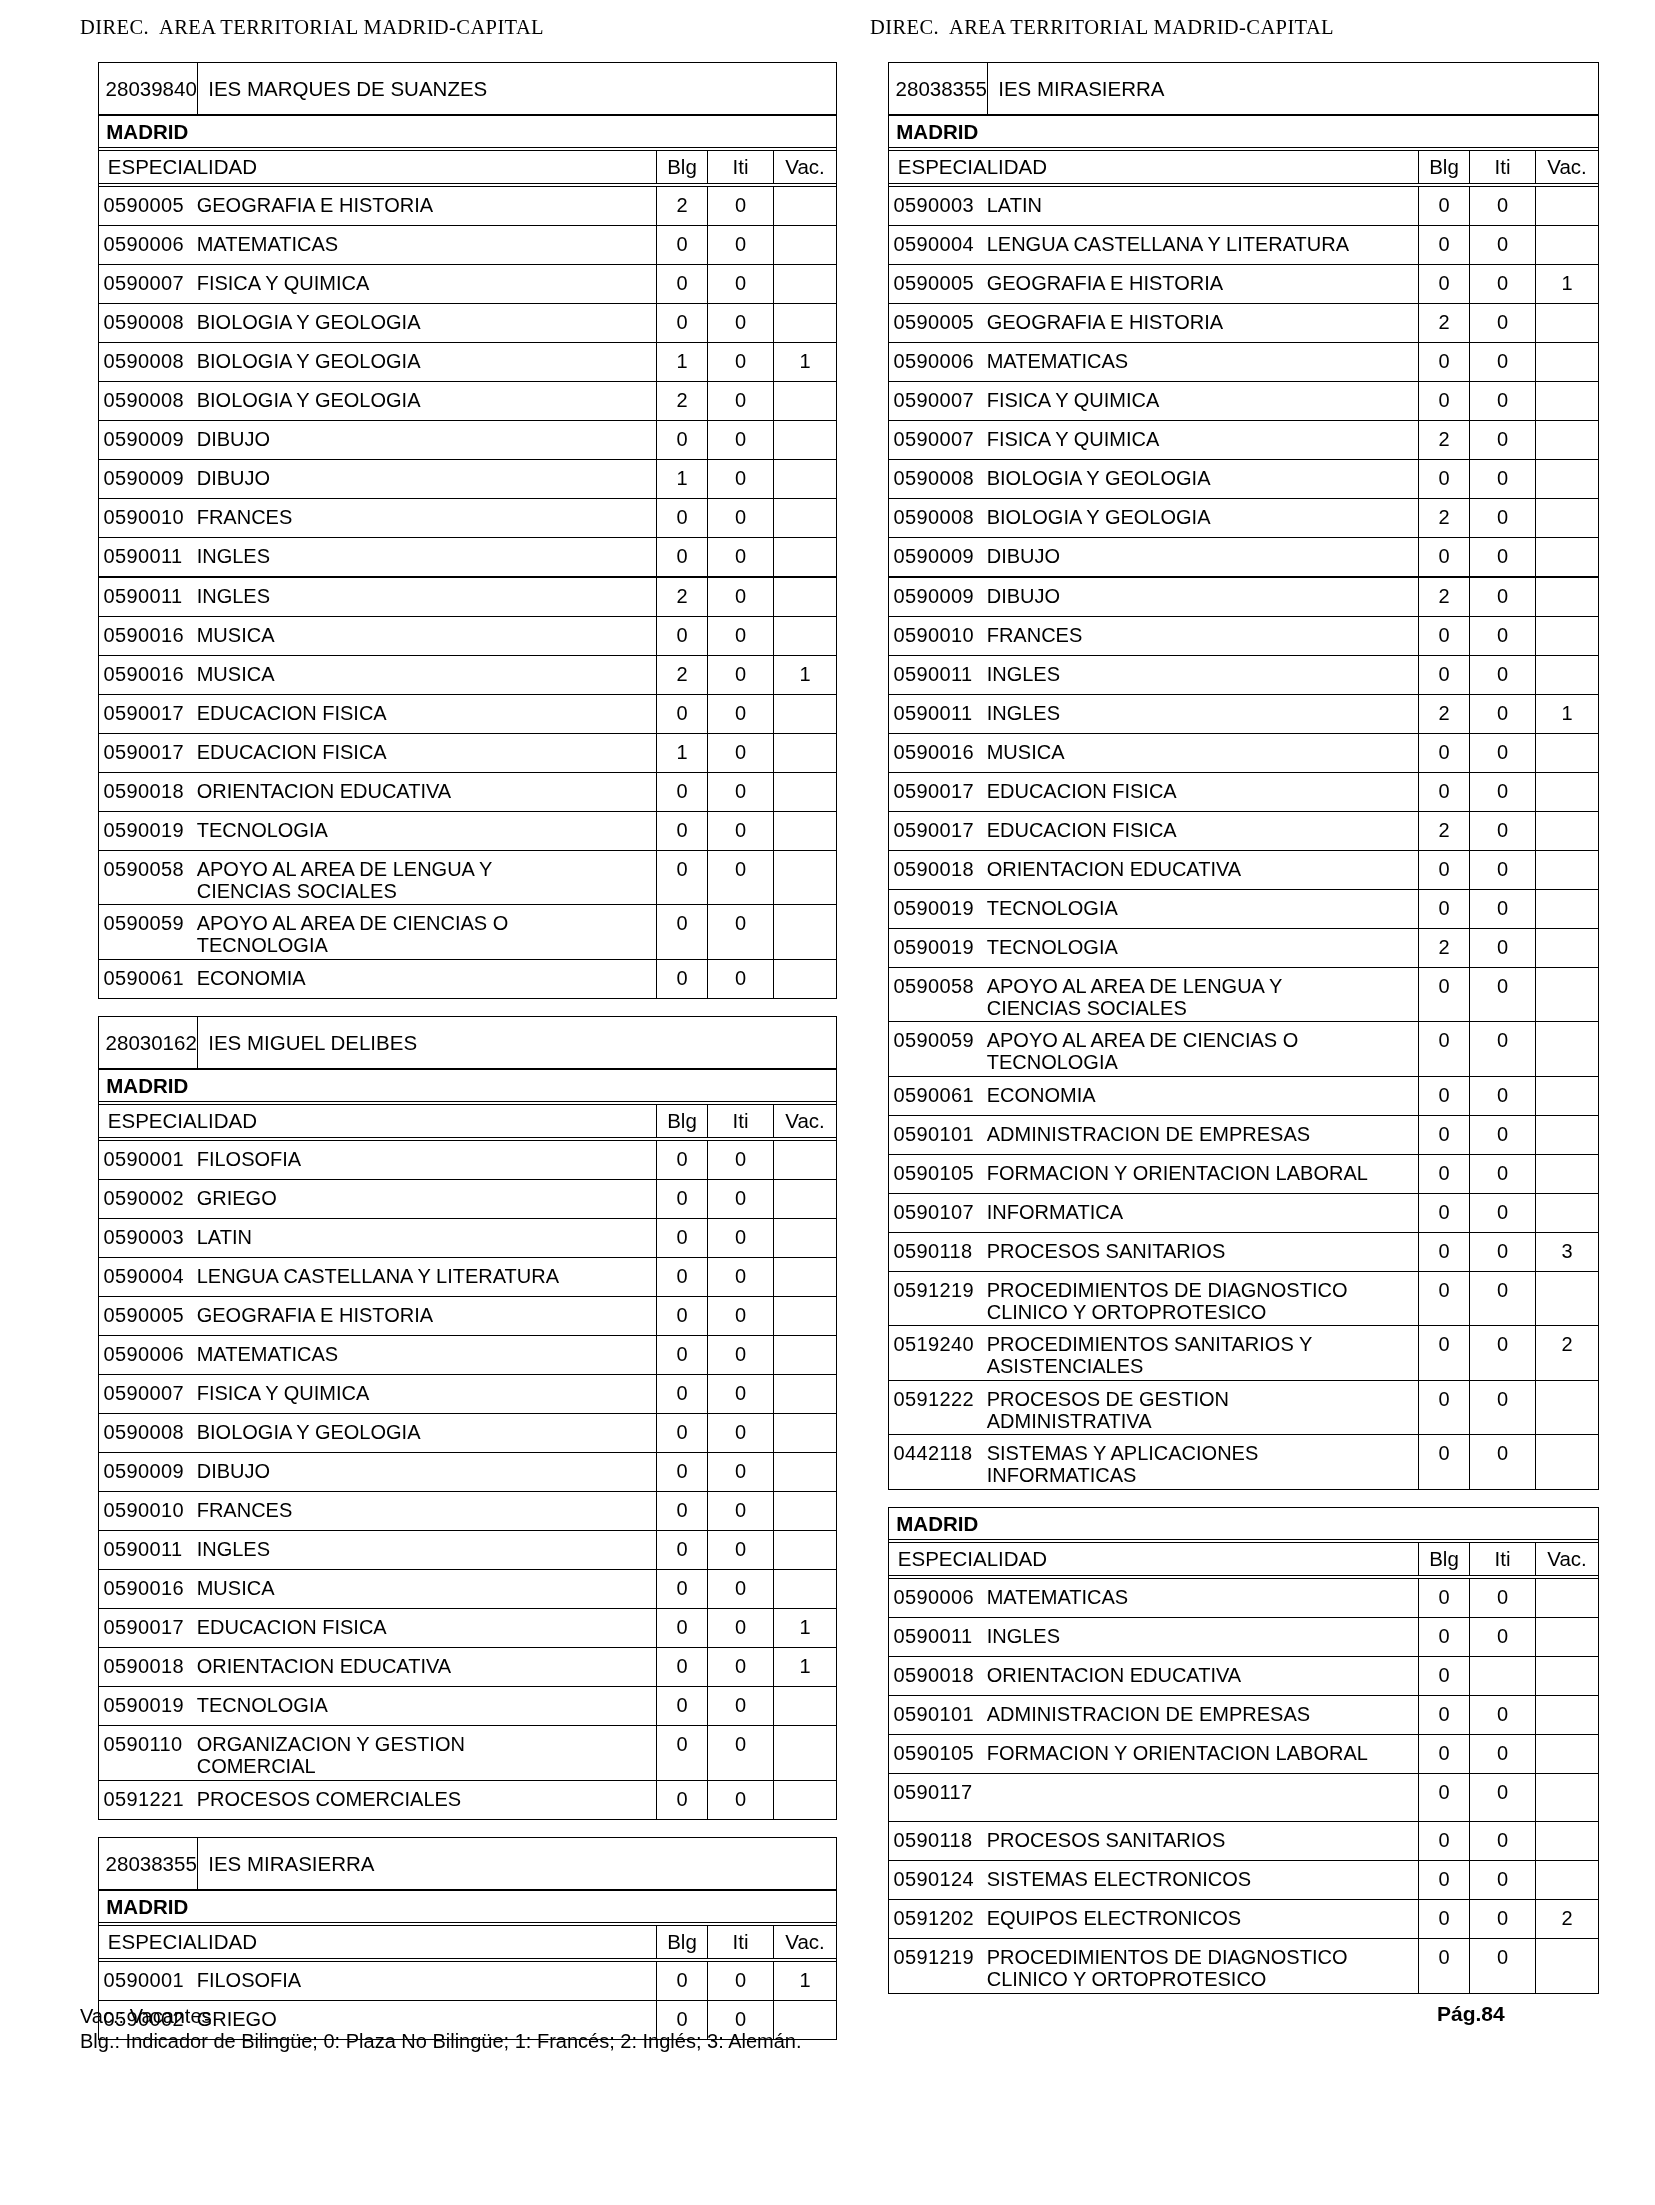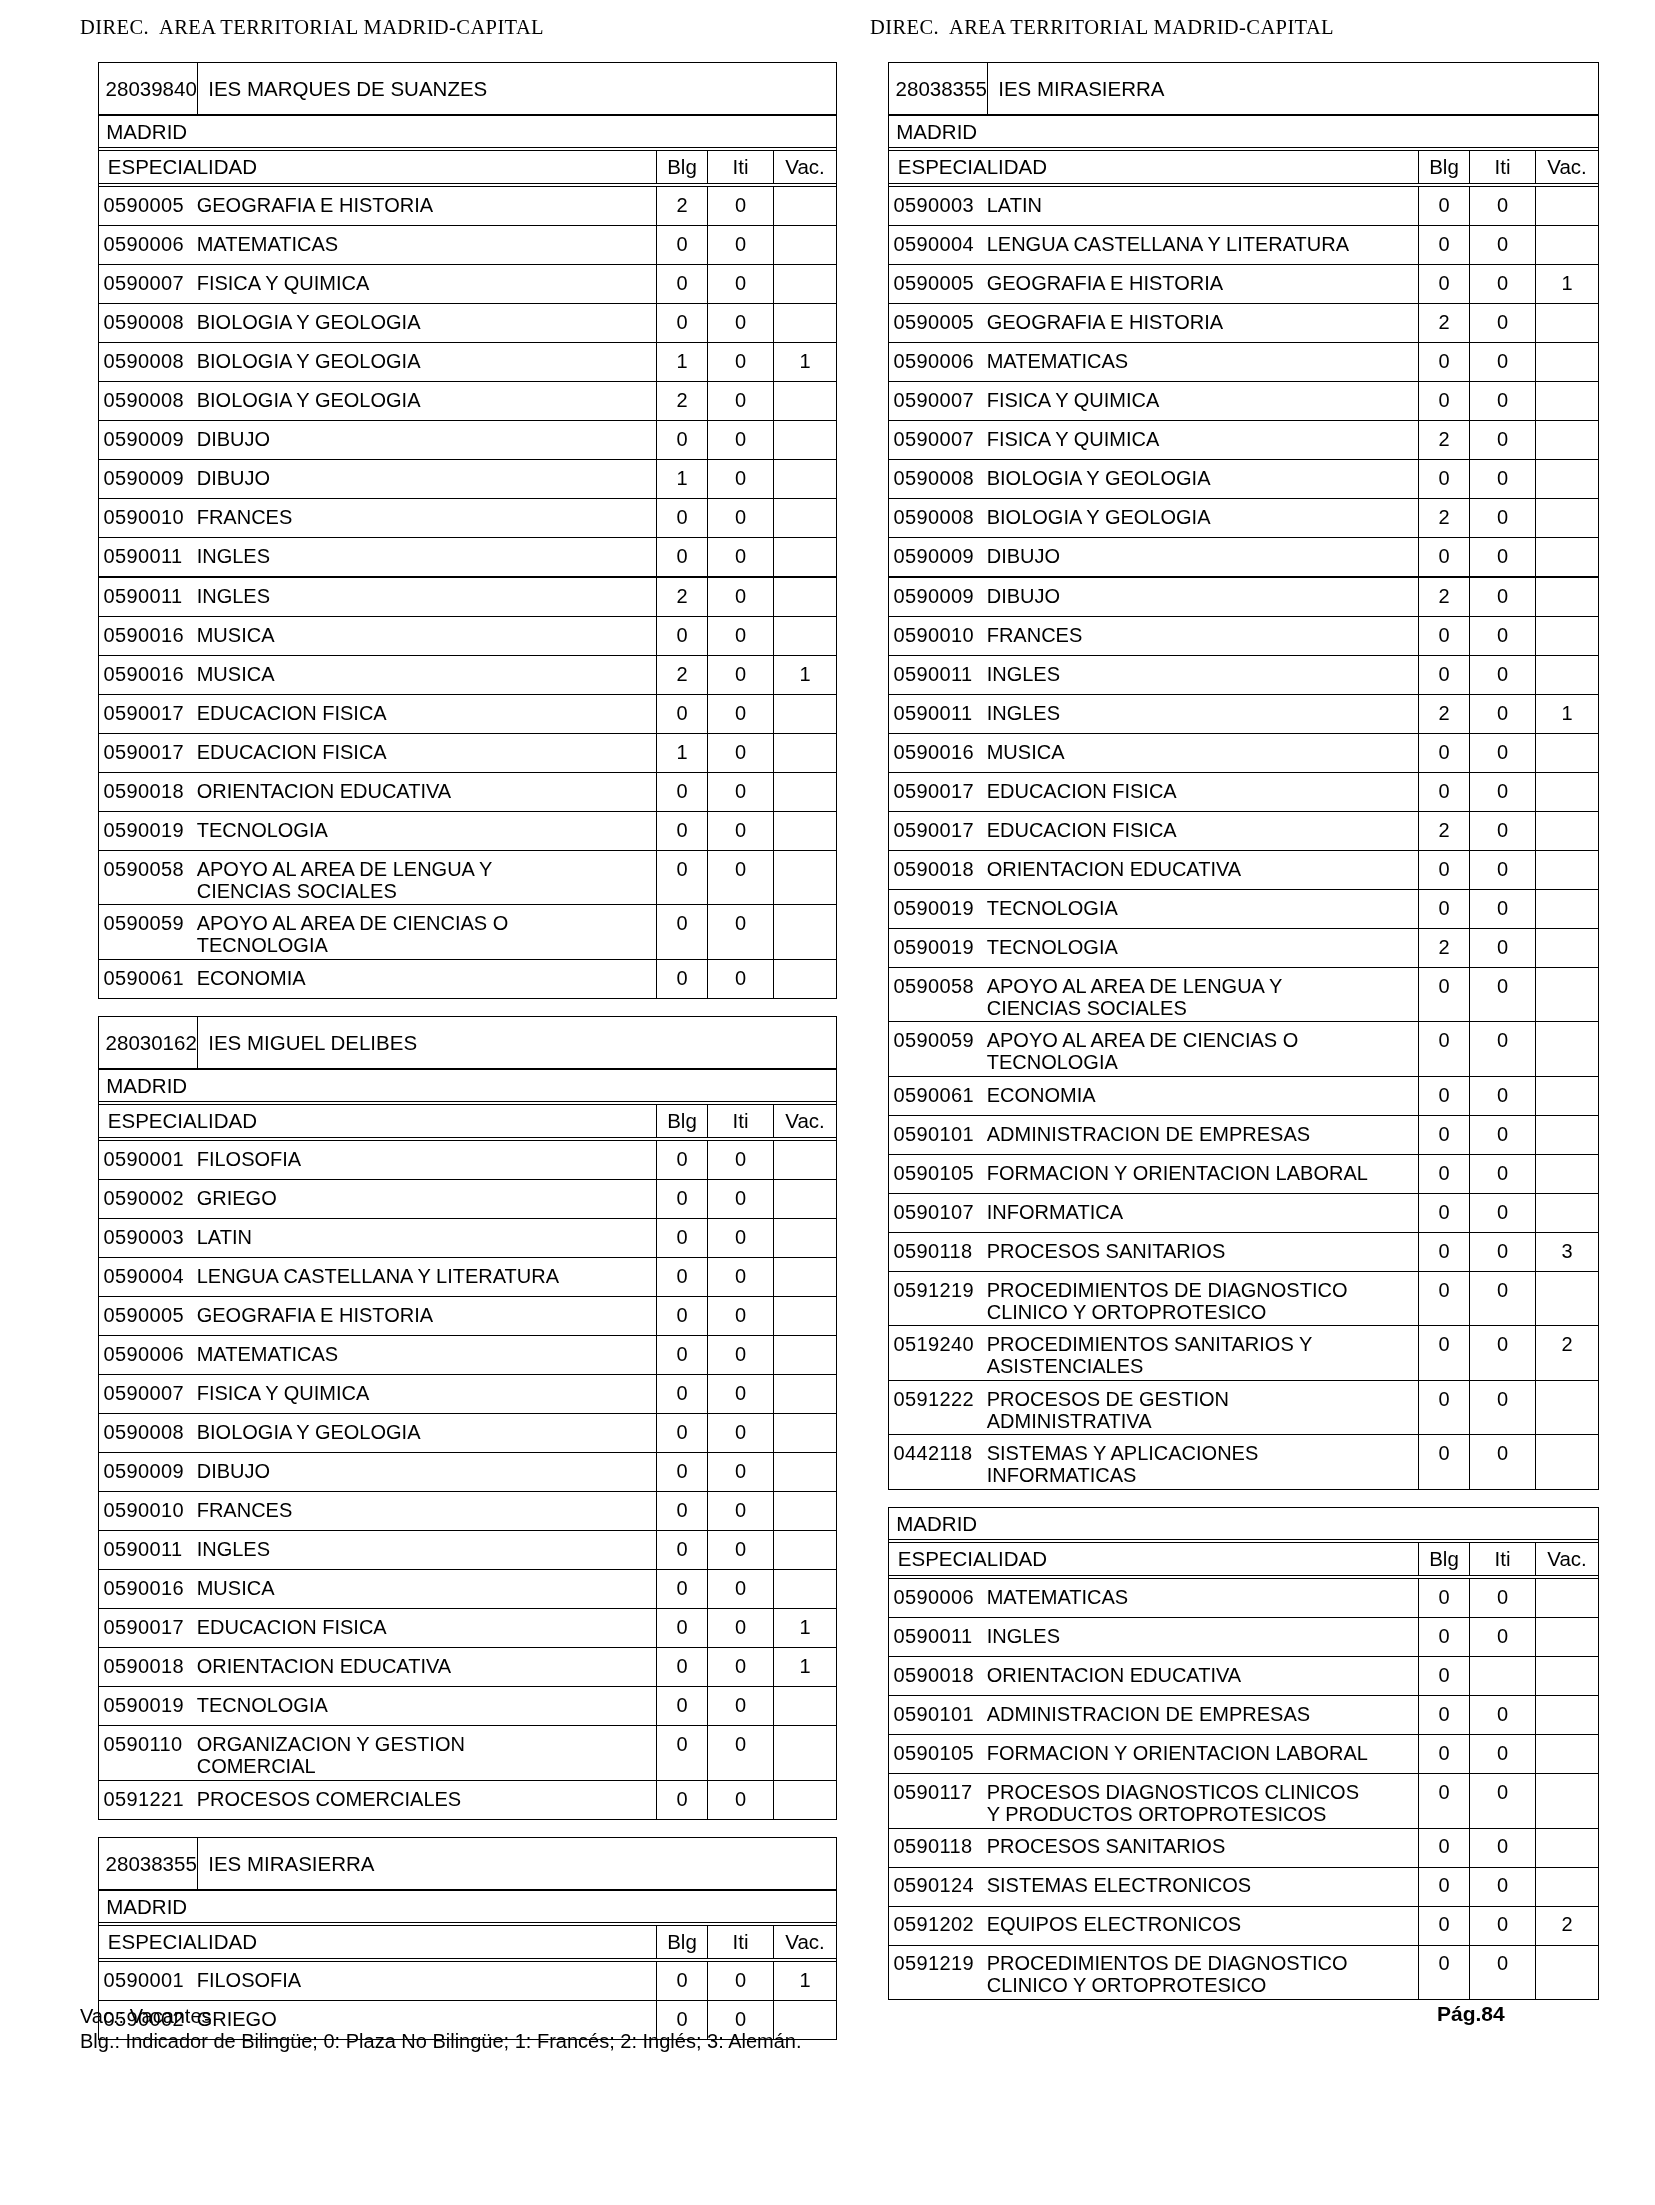--- a/index.html
+++ b/index.html
@@ -14,21 +14,21 @@
   .page-header{
     position:absolute;top:16px;left:0;font-size:20.5px;white-space:pre;
     letter-spacing:0.4px;
     font-family:Liberation Serif, serif;
   }
   .tables{position:absolute;top:62px;left:0;width:100%;}
   .school-table{border:1.5px solid #000;width:100%;box-sizing:border-box;margin-bottom:17.5px;background:#fff;margin-left:18px;}
   .school-row{display:flex;height:51px;border-bottom:2.2px solid #000;align-items:center;font-size:20.5px;}
   .school-code{width:99px;flex:0 0 99px;border-right:1.5px solid #000;height:100%;display:flex;align-items:center;padding-left:6.6px;box-sizing:border-box;}
   .school-name{flex:1;padding-left:10.2px;}
-  .region-row{height:31px;display:flex;align-items:center;padding-left:7.3px;font-size:20.5px;border-bottom:4.4px double #000;}
+  .region-row{height:31px;display:flex;align-items:center;padding-left:7.3px;font-size:20.5px;border-bottom:4.4px double #000;font-weight:bold;}
   .spec-header{display:flex;height:32px;border-bottom:4.4px double #000;font-size:20.5px;align-items:stretch;}
   .sh-spec{flex:1;display:flex;align-items:center;padding-left:8.8px;}
   .col-blg{width:51px;flex:0 0 51px;border-left:1.5px solid #000;box-sizing:border-box;}
   .col-iti{width:66px;flex:0 0 66px;border-left:1.5px solid #000;box-sizing:border-box;}
   .col-vac{width:63px;flex:0 0 63px;border-left:1.5px solid #000;box-sizing:border-box;}
   .sh-val{display:flex;align-items:center;justify-content:center;}
   .row{display:flex;min-height:38px;align-items:stretch;font-size:20px;}
   .row.tall{min-height:47px;}
   .row + .row{border-top:1.5px solid #000;}
   .row.thick{border-top:2.9px solid #000;}
@@ -793,22 +793,20 @@
             <span class="code">0590105</span>
             <span class="name">FORMACION Y ORIENTACION LABORAL</span>
           </div>
           <div class="c-val col-blg">0</div>
           <div class="c-val col-iti">0</div>
           <div class="c-val col-vac"></div>
         </div>
         <div class="row tall">
           <div class="c-spec">
             <span class="code">0590117</span>
-            <span class="name">PROCESOS DIAGNOSTICOS CLINICOS
-Y PRODUCTOS ORTOPROTESICOS</span>
           </div>
           <div class="c-val col-blg">0</div>
           <div class="c-val col-iti">0</div>
           <div class="c-val col-vac"></div>
         </div>
         <div class="row">
           <div class="c-spec">
             <span class="code">0590118</span>
             <span class="name">PROCESOS SANITARIOS</span>
           </div>

